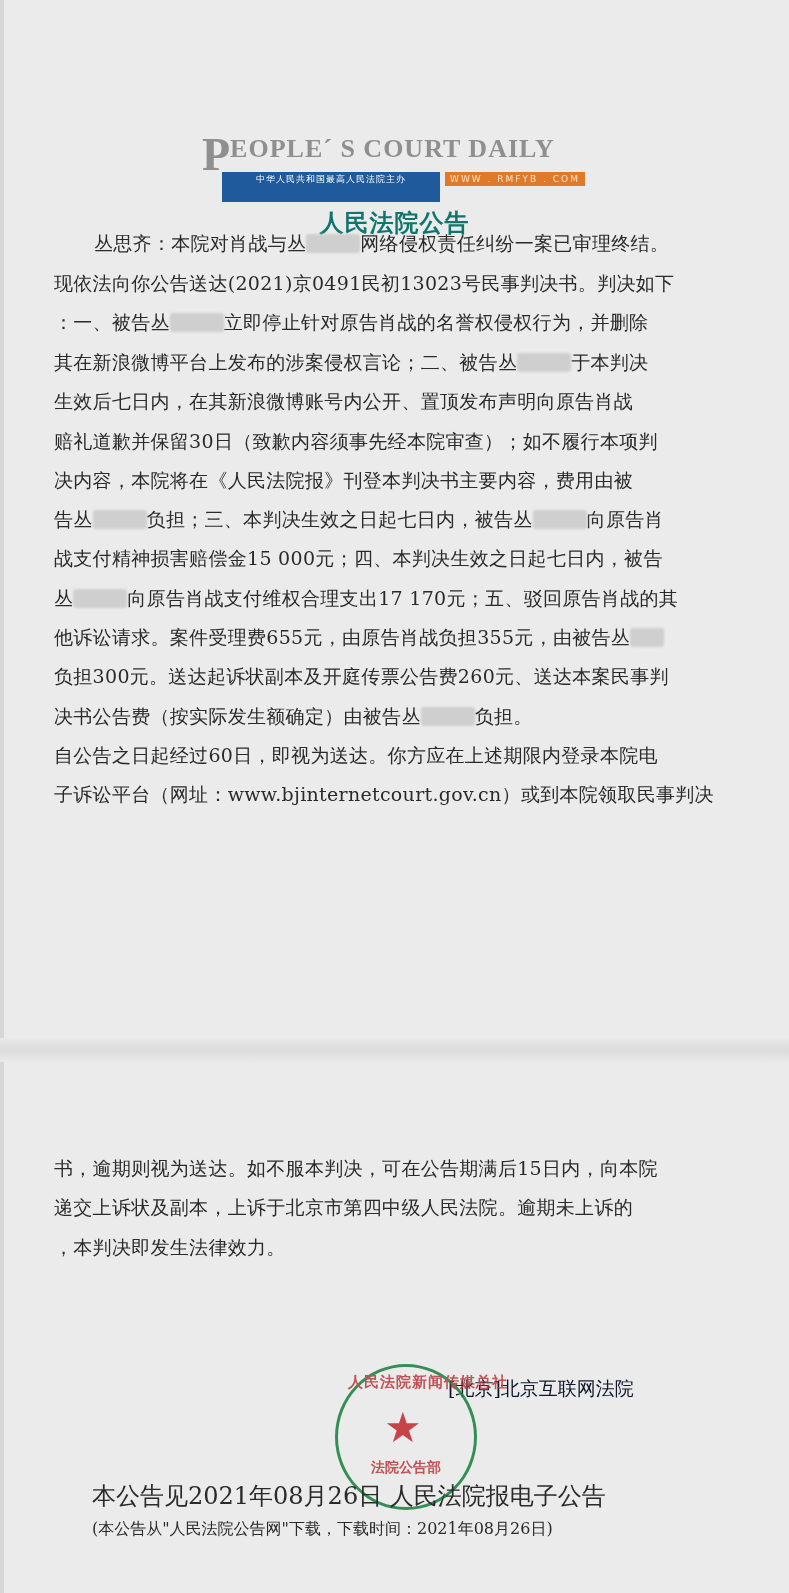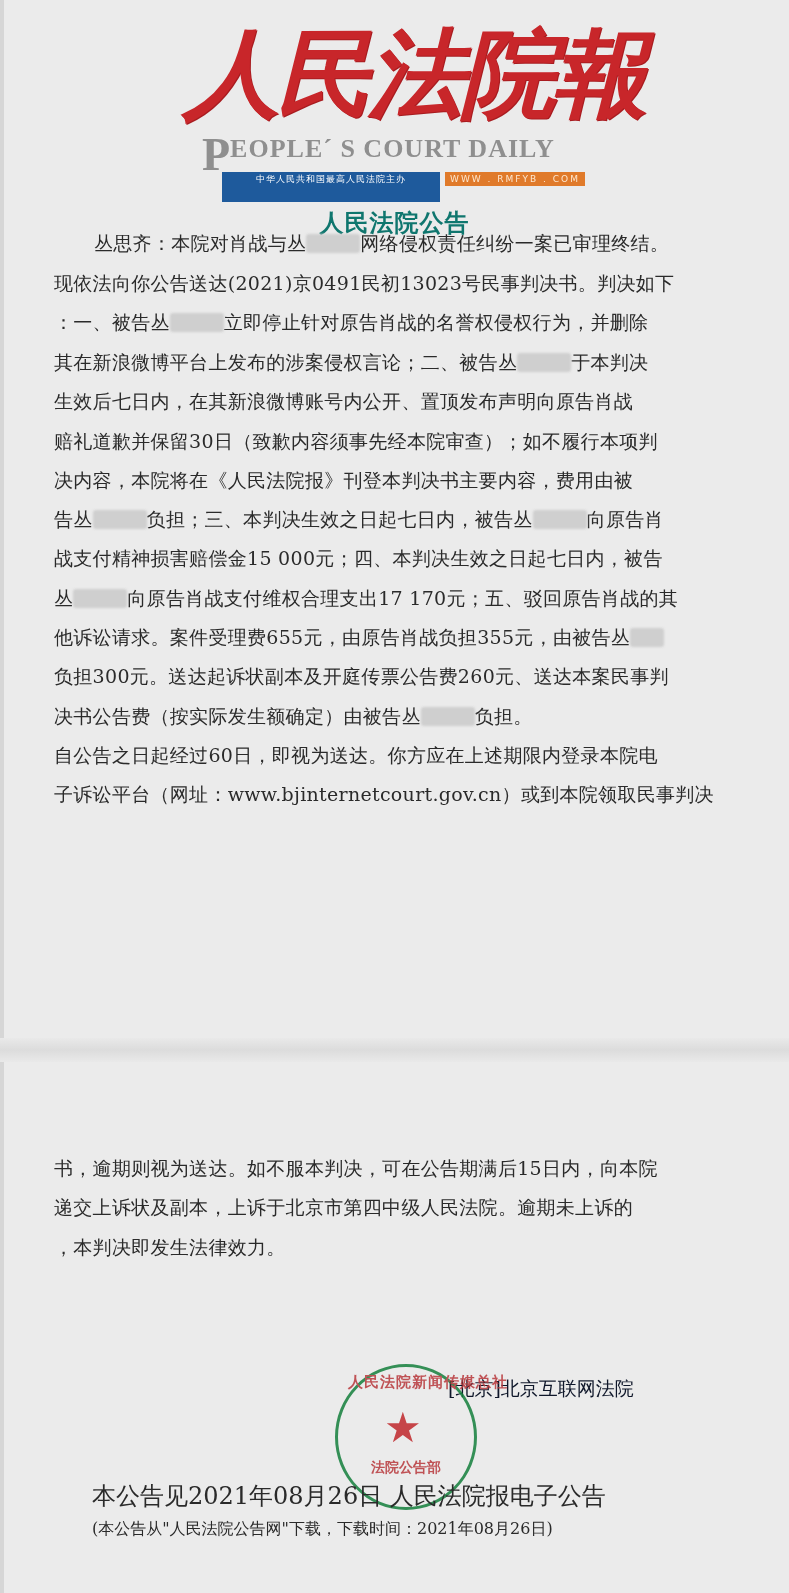--- a/index.html
+++ b/index.html
@@ -76,21 +76,20 @@
     background: linear-gradient(90deg, rgba(215,215,215,0.2), #d7d7d7 30%, #e4e4e4 55%, #d2d2d2 80%, #e5e5e5);
     color: rgba(255,255,255,0.75); font-family: "DejaVu Sans", sans-serif; font-size: 16px; line-height: 35px; padding-left: 10px; box-sizing: border-box; white-space: nowrap;
   }
 </style>
 </head>
 <body>
 
 <div class="left-edge"></div>
 
 <div class="masthead">
-  <div class="mast-cn">人民法院報</div>
   <div class="mast-en">
     <span class="big-p">P</span><span class="rest">EOPLE´ S COURT DAILY</span>
   </div>
   <div class="mast-bar-blue">中华人民共和国最高人民法院主办</div>
   <div class="mast-bar-orange">WWW . RMFYB . COM</div>
 </div>
 
 <div class="notice-title">人民法院公告</div>
 
 <div class="line" style="top:231px; left:94px;">

